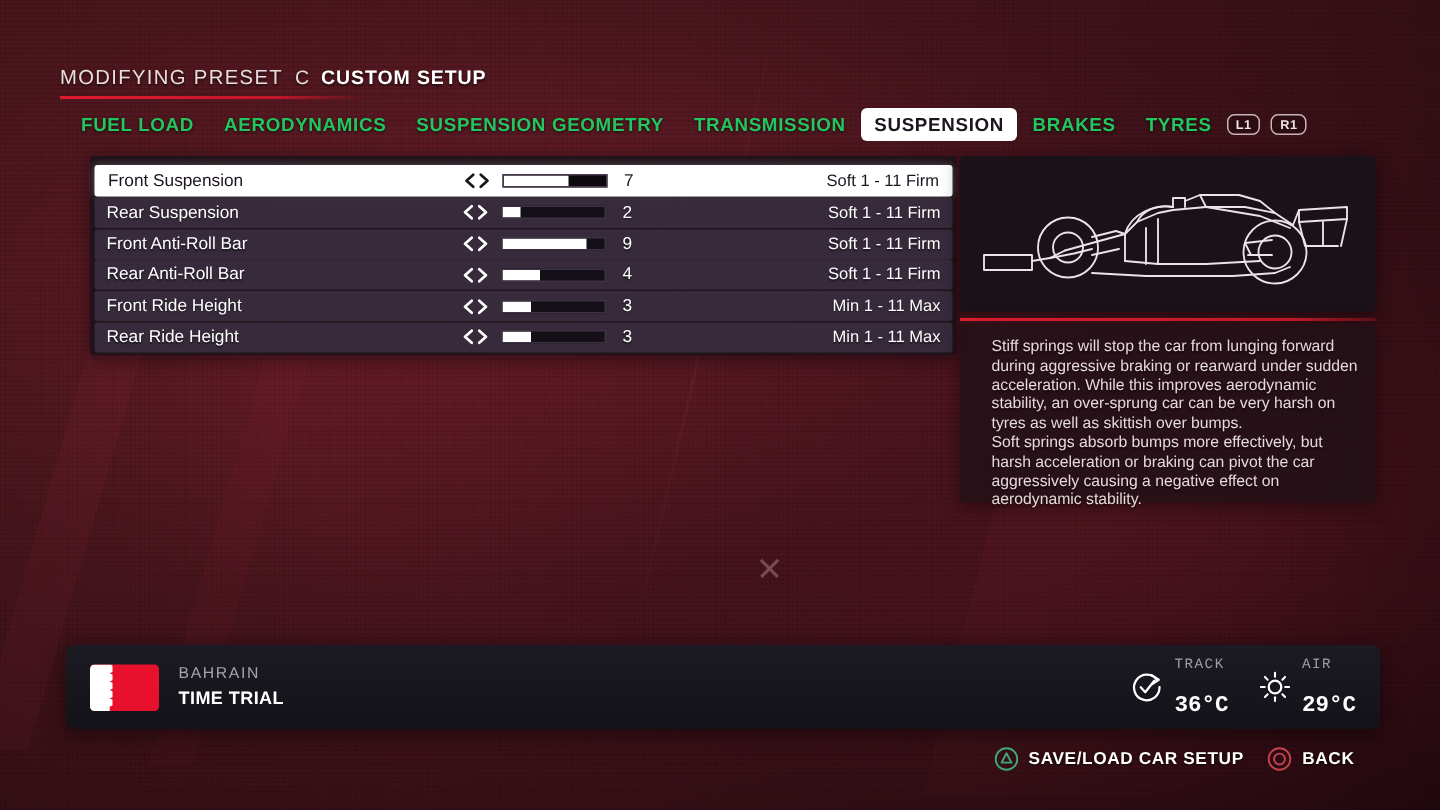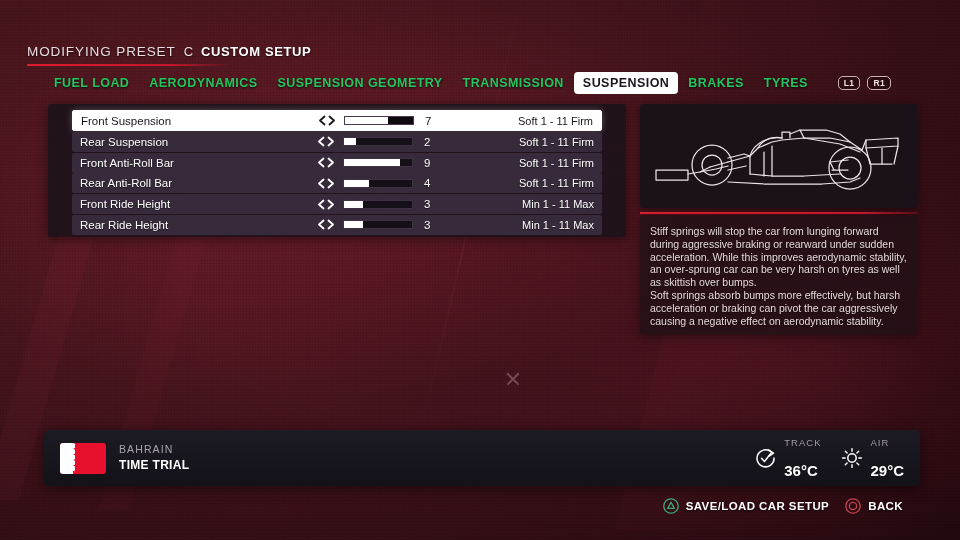--- a/index.html
+++ b/index.html
@@ -61,21 +61,21 @@
     width:16px; height:16px; opacity:.35;
   }
   #center-x::before, #center-x::after {
     content:""; position:absolute; left:0; top:7px;
     width:16px; height:1.6px; background:#d8b6bd;
   }
   #center-x::before { transform:rotate(45deg); }
   #center-x::after  { transform:rotate(-45deg); }
 
   
-  #header { position:absolute; left:27px; top:44px; width:880px;text-align:right; }
+  #header { position:absolute; left:40px; top:44px; width:880px;text-align:right; }
   #header-line { display:flex; align-items:baseline; gap:7px; white-space:nowrap; }
   .hdr-light {
     font-size:13.5px; letter-spacing:.9px; color:#e9dcdf;
     font-weight:400; text-shadow:0 1px 2px rgba(0,0,0,.6);
   }
   .hdr-c {
     font-size:13px; color:#e9dcdf; font-weight:400;
     padding:0 1px; text-shadow:0 1px 2px rgba(0,0,0,.6);
   }
   .hdr-bold {
@@ -95,34 +95,34 @@
   .tab {
     font-size:12.5px; font-weight:700; letter-spacing:.45px;
     color:#22c55e; padding:4px 10px; white-space:nowrap;
     text-shadow:0 1px 2px rgba(0,0,0,.75);
   }
   .tab.active {
     background:#ffffff; color:#1d1420;
     border-radius:4px; text-shadow:none;
     padding:4px 9px;
   }
-  .shoulder-wrap { display:flex; align-items:flex-end; gap:7px; margin-left:20px; }
+  .shoulder-wrap { display:flex; align-items:flex-end; gap:7px; margin-left:0; }
   .shoulder {
     font-size:8.5px; font-weight:700; color:#f0e2e5;
     border:1.4px solid #cbb2b8; border-radius:5px;
     padding:1.5px 5px 1px 5px; letter-spacing:.4px;
     background:rgba(0,0,0,.22);
   }
 
   
   #settings-panel {
-    position:absolute; left:48px; top:104px; width:578px; height:133px;
+    position:absolute; left:60px; top:104px; width:578px; height:133px;
     background:rgba(26,18,26,0.88);
     border-radius:3px;
-    padding:6px 24px;
+    padding:6px 3px;
     box-shadow:0 2px 12px rgba(0,0,0,.45);
   }
   .row {
     display:flex; align-items:center; height:20px;
     margin-bottom:0; padding:0 8px;
     background:rgba(58,46,62,0.92);
     border-radius:2px;
     position:relative;
   }
   .row-sep { height:0.8px; }
@@ -189,20 +189,21 @@
     position:absolute; left:640px; top:216px; width:277px; height:119px;
     background:rgba(32,16,22,0.80);
     border-radius:0 0 3px 3px;
     padding:9px 10px 8px 10px;
     box-shadow:0 2px 12px rgba(0,0,0,.4);
   }
   .desc-p {
     font-size:10.5px; line-height:12.8px;
     color:#e6d8db; font-weight:400;
     text-shadow:0 1px 1px rgba(0,0,0,.5);
+    margin-left:11px;
   }
 
   
   #bottom-bar {
     position:absolute; left:44px; top:430px; width:876px; height:56px;
     background:linear-gradient(180deg,#1c1a22 0%, #141219 100%);
     border-radius:5px;
     display:flex; align-items:center;
     padding:0 16px;
     box-shadow:0 3px 14px rgba(0,0,0,.5);
@@ -218,21 +219,21 @@
   #flag-zig { position:absolute; left:13px; top:0; bottom:0; width:9px; }
   #track-text { margin-left:13px; }
   #track-country {
     font-size:10.5px; letter-spacing:1.1px; color:#a9a3ae; font-weight:400;
     line-height:13px;
   }
   #track-session {
     font-size:12px; letter-spacing:.3px; color:#ffffff; font-weight:700;
     line-height:18px;
   }
-  #weather { margin-left:auto; display:flex; align-items:center; gap:20px; }
+  #weather { margin-left:auto; display:flex; align-items:center; gap:20px;font-family:Liberation Mono, monospace; }
   .weather-item { display:flex; align-items:center; gap:7px; }
   .weather-icon { width:22px; height:22px; flex:0 0 22px; }
   .weather-txt { line-height:1; }
   .weather-label {
     font-size:9.5px; letter-spacing:1px; color:#a39ba5; font-weight:400;
     line-height:12px;
   }
   .weather-val {
     font-size:15px; color:#ffffff; font-weight:700; line-height:17px;margin-top:13px;
   }

